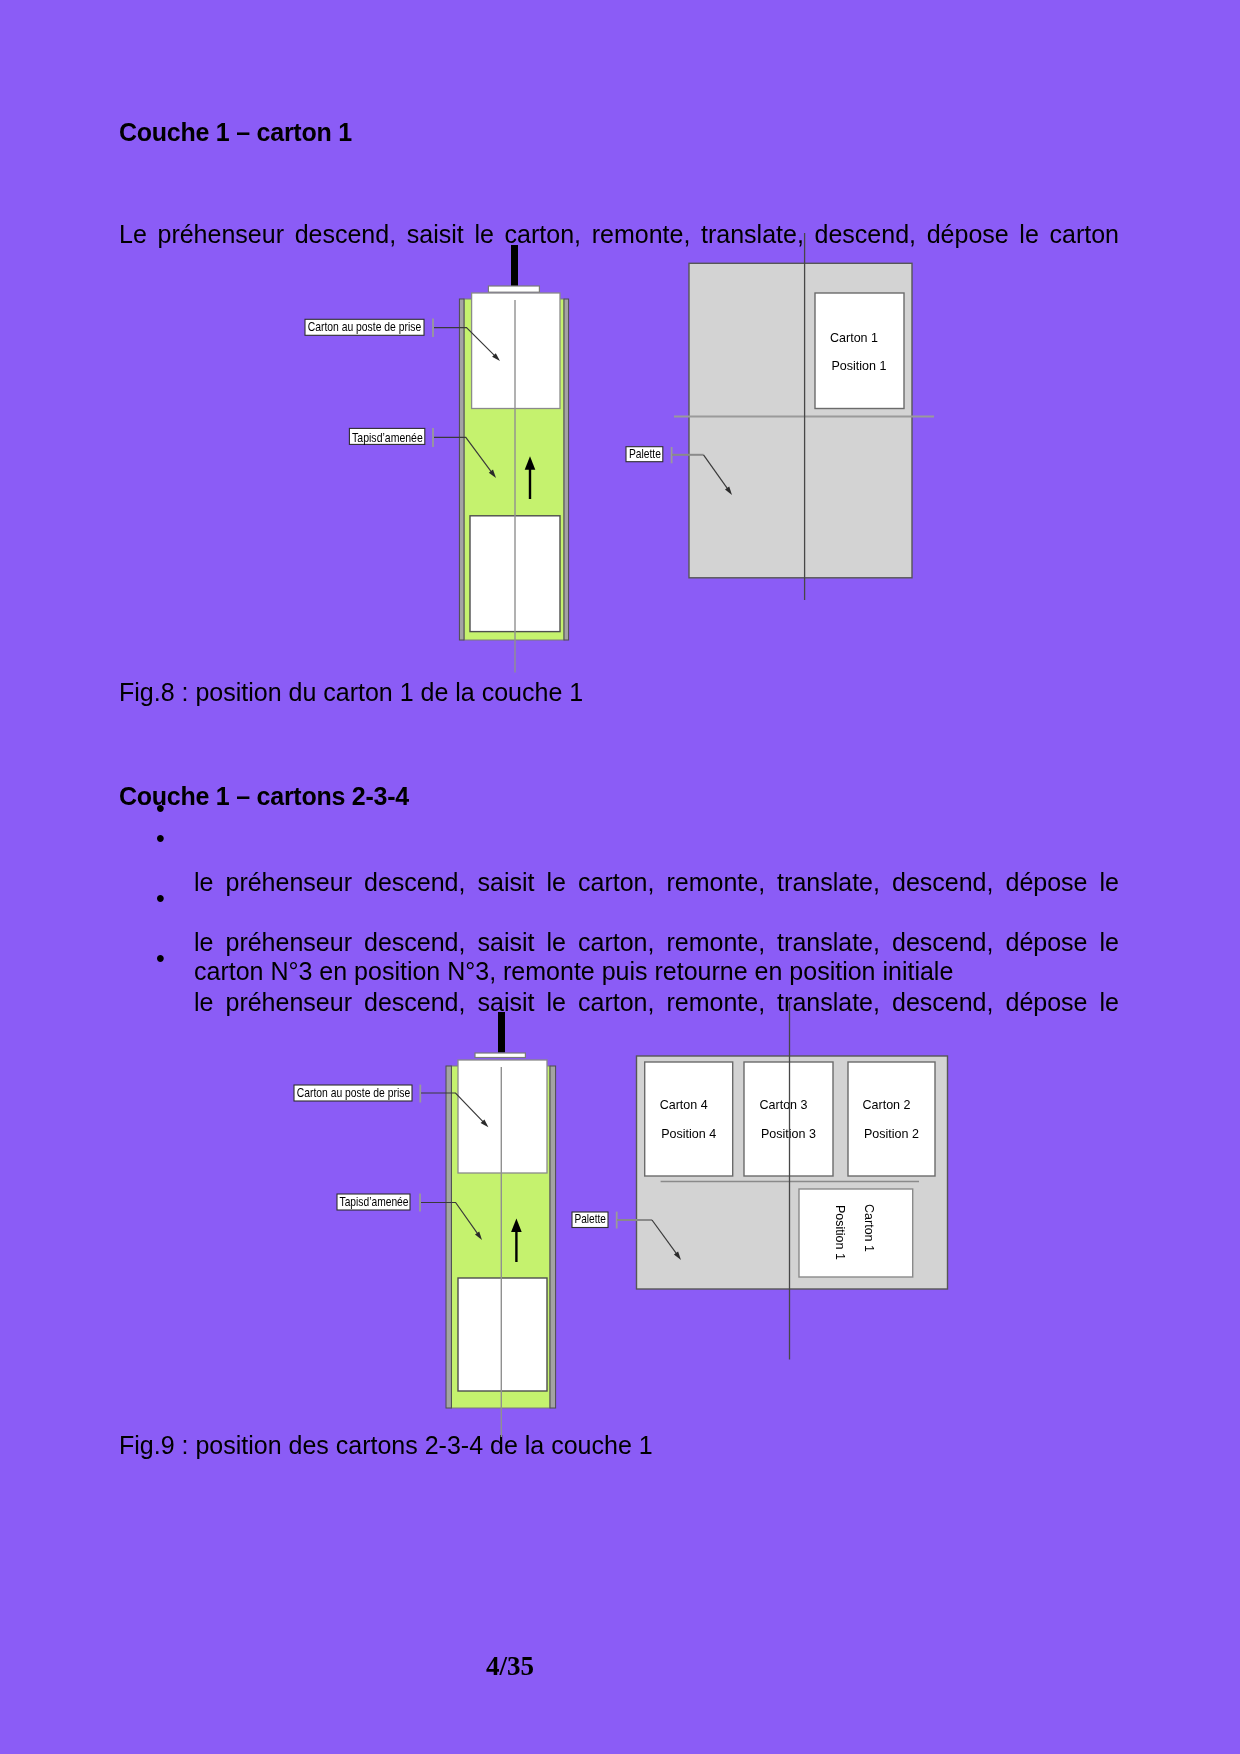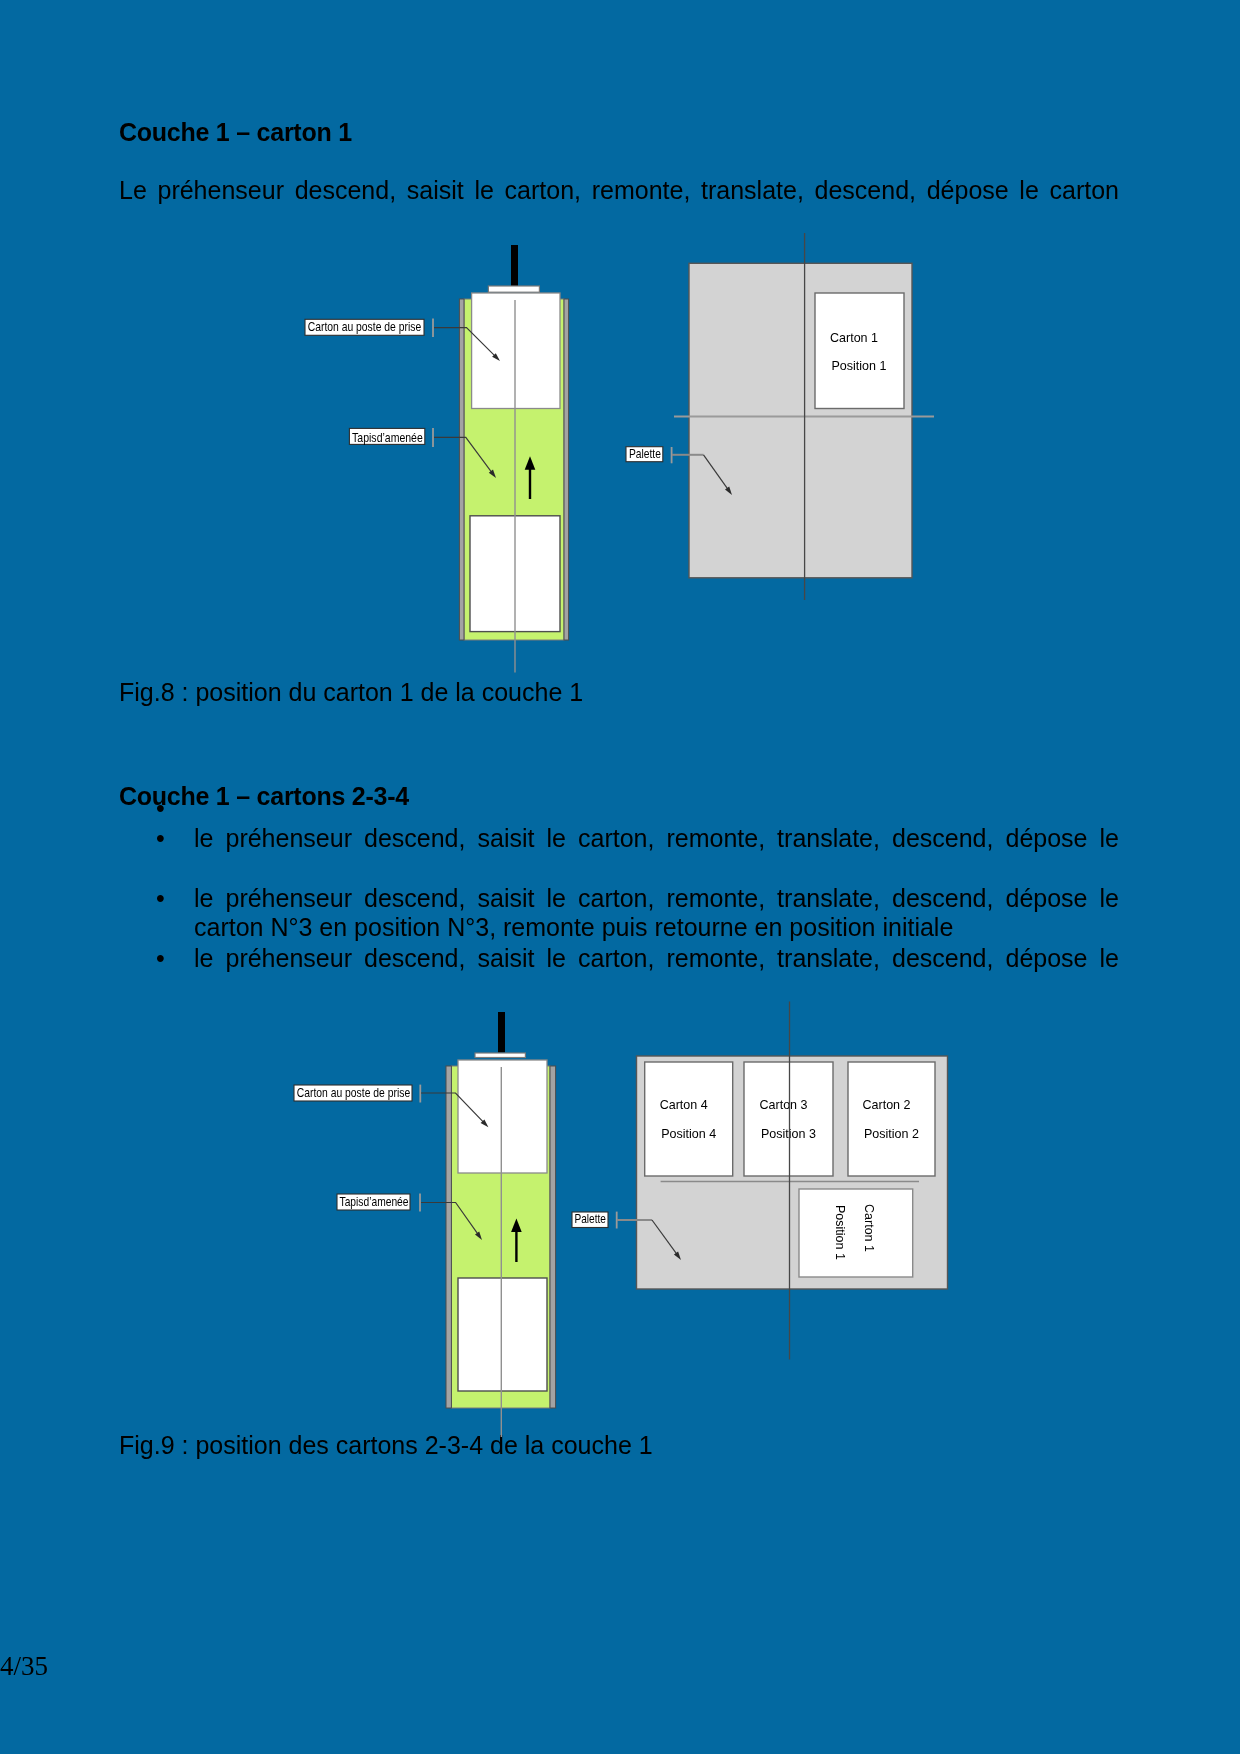--- a/index.html
+++ b/index.html
@@ -1,21 +1,21 @@
 <!DOCTYPE html>
 <html><head>
 <meta charset="utf-8">
 <style>
   html,body{margin:0;padding:0;background:#fff;}
-  .page{position:relative;width:1240px;height:1754px;background:#0369a1;overflow:hidden;
+  .page{position:relative;width:1240px;height:1754px;background:#8b5cf6;overflow:hidden;
         font-family:"Liberation Sans",sans-serif;color:#000;}
   .t{position:absolute;font-size:25px;line-height:28.8px;white-space:pre;}
   .b{font-weight:bold;letter-spacing:-0.25px;}
   .blk{position:absolute;font-size:25px;line-height:28.8px;width:1000px;}
-  .jl{text-align:justify;text-align-last:justify;}
+  .jl{text-align:justify;text-align-last:justify;margin-top:44px;}
   .ctr{text-align:left;}
   svg{position:absolute;left:0;top:0;}
 </style>
 </head>
 <body>
 <div class="page">
 
   <div class="t b" style="left:119px;top:117.5px;">Couche 1 – carton 1</div>
 
   <div class="blk" style="left:119px;top:176px;">
@@ -39,21 +39,21 @@
     <div>carton N°3 en position N°3, remonte puis retourne en position initiale</div>
   </div>
 
   <div class="t" style="left:156px;top:943.9px;">•</div>
   <div class="blk" style="left:194px;top:943.9px;width:925px;">
     <div class="jl">le préhenseur descend, saisit le carton, remonte, translate, descend, dépose le</div>
   </div>
 
   <div class="blk ctr" style="left:119px;top:1430.7px;">Fig.9 : position des cartons 2-3-4 de la couche 1</div>
 
-  <div class="t" style="left:0;top:1652px;width:1020px;font-family:'Liberation Serif',serif;font-size:27px;">4/35</div>
+  <div class="t" style="left:0;top:1652px;width:1020px;text-align:center;font-family:'Liberation Serif',serif;font-size:27px;font-weight:bold;">4/35</div>
 
   <svg width="1240" height="1754" viewBox="0 0 1240 1754">
 
     <rect x="689" y="263.3" width="223" height="314.5" fill="#d3d3d3" stroke="#565656" stroke-width="1.4"></rect>
 
     <line x1="674" y1="416.5" x2="934" y2="416.5" stroke="#9a9a9a" stroke-width="2"></line>
 
     <rect x="815" y="293" width="89" height="115.5" fill="#ffffff" stroke="#6b6b6b" stroke-width="1.4"></rect>
     <text x="854" y="341.5" font-size="13.2" text-anchor="middle" textLength="48" lengthAdjust="spacingAndGlyphs">Carton 1</text>
     <text x="859" y="370" font-size="13.2" text-anchor="middle" textLength="55" lengthAdjust="spacingAndGlyphs">Position 1</text>

